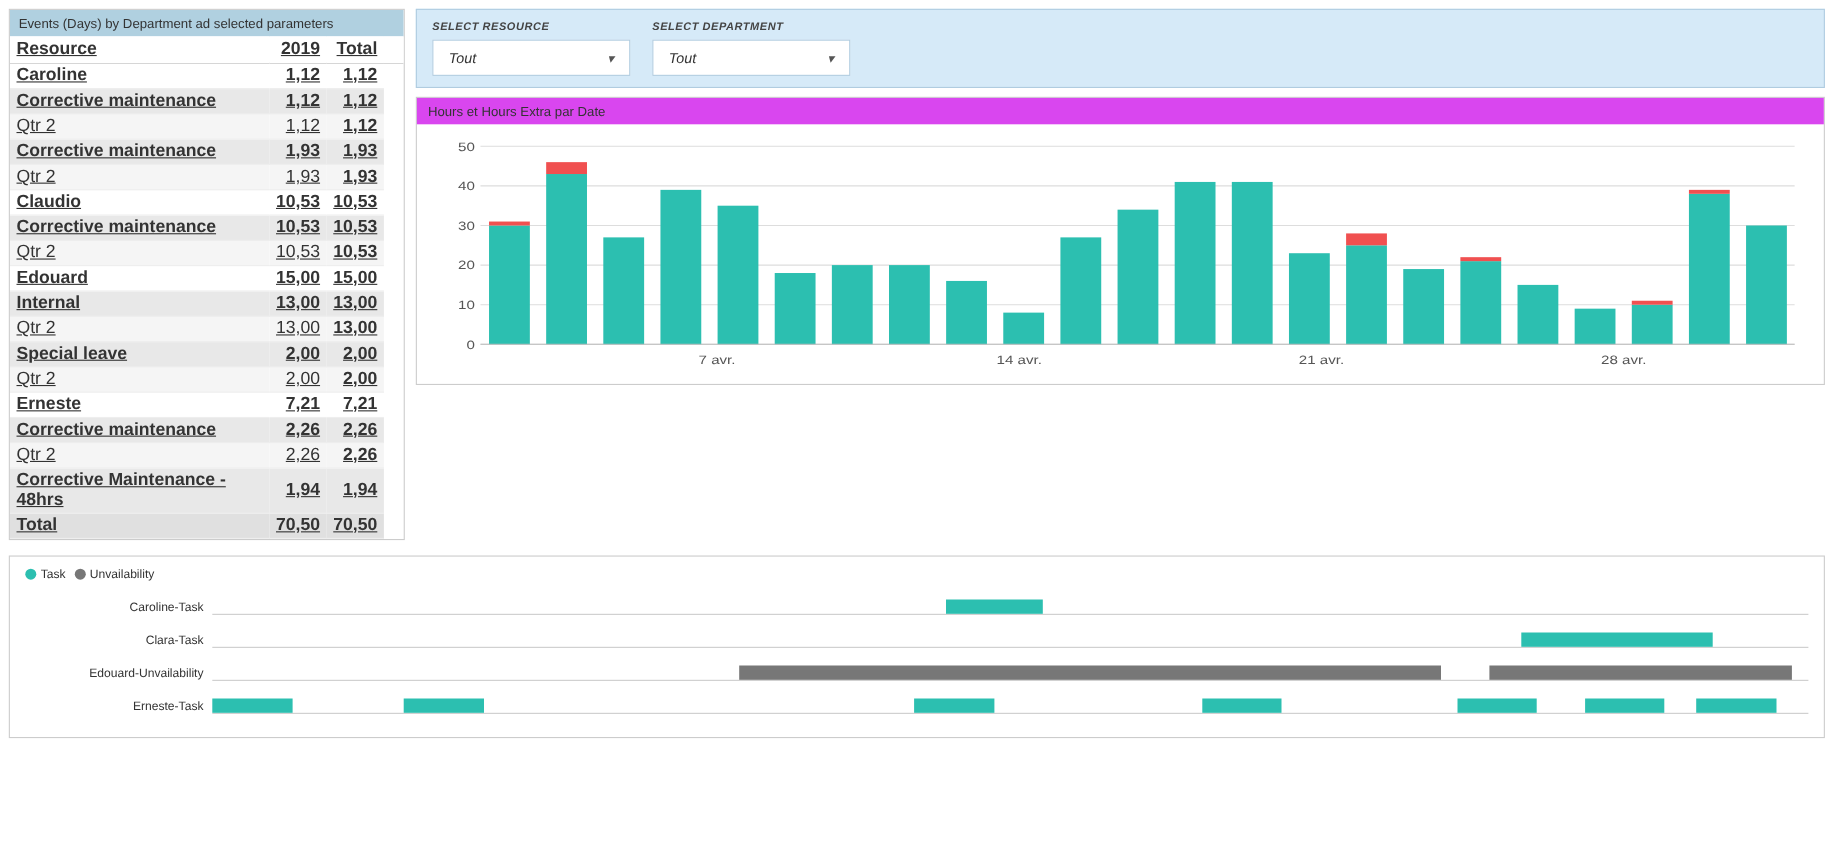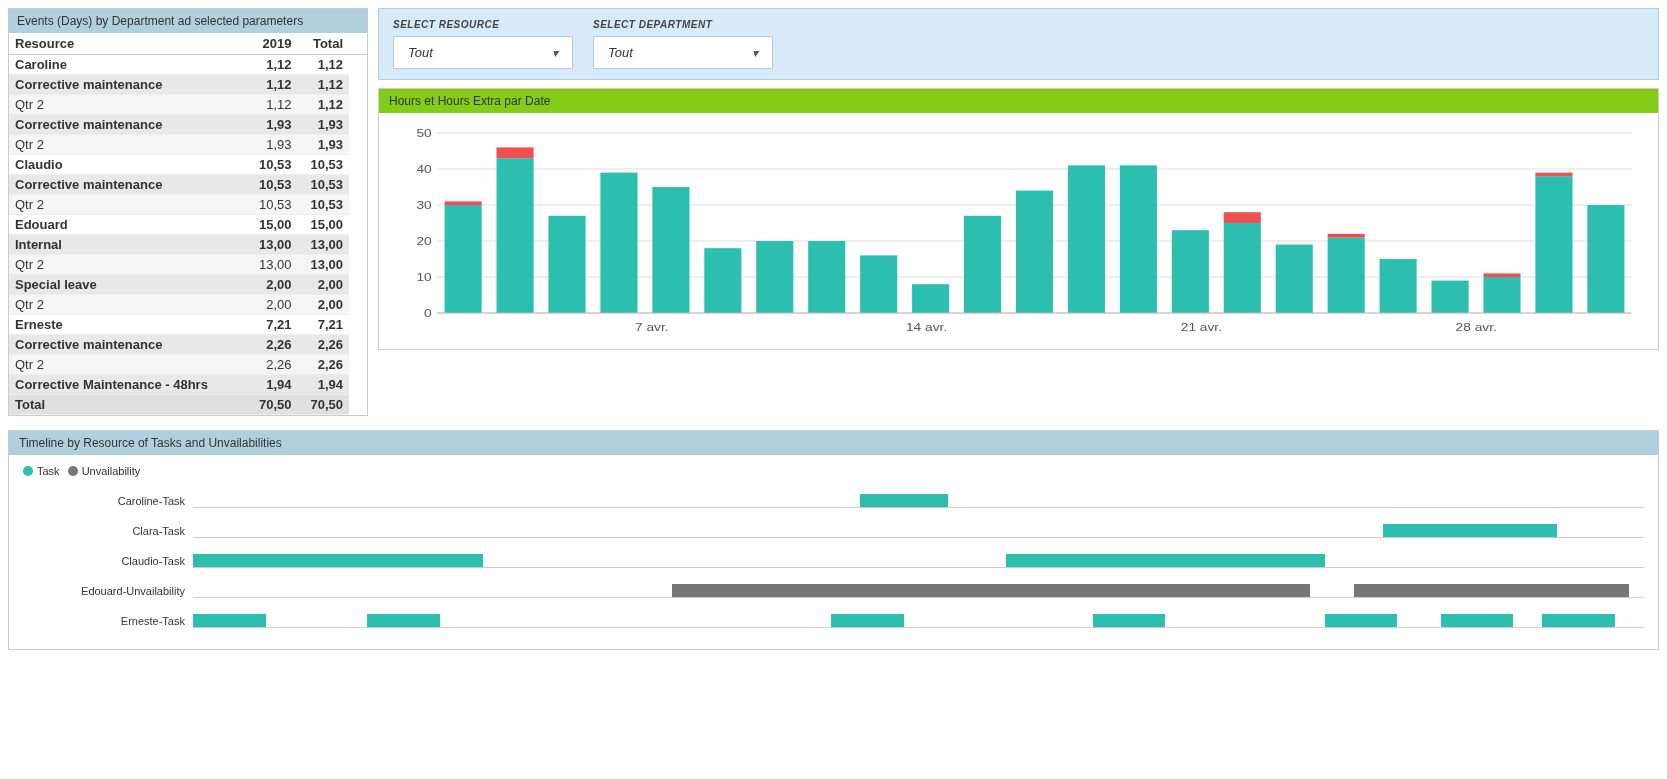--- a/index.html
+++ b/index.html
@@ -6,21 +6,21 @@
     body { font-family: 'Segoe UI', Arial, sans-serif; font-size: 12px; background: #fff; color: #333; }
 
     .main-container { display: flex; flex-direction: column; width: 1667px; min-height: 779px; padding: 8px; gap: 10px; }
 
     .top-section { display: flex; gap: 10px; }
 
     
     .table-panel { width: 360px; flex-shrink: 0; border: 1px solid #ccc; overflow: hidden; }
     .table-title { background: #b0d0e0; padding: 5px 8px; font-size: 12px; color: #333; }
     .table-scroll { max-height: 460px; overflow-y: auto; }
-    table.data-table { width: 100%; border-collapse: collapse; font-size: 13px; }
+    table.data-table { width: 100%; border-collapse: collapse; font-size: 16px; text-decoration: underline; }
     table.data-table th { background: #fff; border-bottom: 1px solid #ccc; padding: 3px 6px; text-align: left; position: sticky; top: 0; z-index: 1; }
     table.data-table th.right { text-align: right; }
     table.data-table td { padding: 2px 6px; border-bottom: 1px solid #eee; }
     table.data-table td.right { text-align: right; }
     .row-person td { font-weight: bold; background: #fff; margin-left: 27px; }
     .row-subtype td { background: #e8e8e8; font-weight: bold; padding-left: 14px; }
     .row-qtr td { background: #f5f5f5; padding-left: 22px; }
     .row-total td { background: #e0e0e0; font-weight: bold; }
 
     
@@ -29,21 +29,21 @@
     
     .filter-section { display: flex; gap: 20px; padding: 10px 14px; background: #d6eaf8; border: 1px solid #b0cce0; font-style: italic; }
     .filter-group { display: flex; flex-direction: column; gap: 6px; }
     .filter-label { font-size: 10px; font-weight: 600; color: #444; letter-spacing: 0.5px; }
     .filter-select { display: flex; align-items: center; background: #fff; border: 1px solid #b0cce0; padding: 8px 14px; min-width: 180px; cursor: pointer; font-size: 13px; justify-content: center; }
     .filter-select .select-value { flex: 1; }
     .filter-select .chevron { margin-left: 10px; font-size: 12px; color: #555; }
 
     
     .chart-section { border: 1px solid #ccc; padding: 0; }
-    .chart-title { background: #84cc16; padding: 5px 10px; font-size: 12px; color: #333; }
+    .chart-title { background: #d946ef; padding: 5px 10px; font-size: 12px; color: #333; }
     .chart-inner { padding: 10px 14px 6px; }
     .chart-legend { display: flex; gap: 16px; margin-bottom: 8px; align-items: center; }
     .legend-dot { width: 10px; height: 10px; border-radius: 50%; display: inline-block; margin-right: 4px; }
     .legend-item { display: flex; align-items: center; font-size: 11px; }
 
     .chart-area { position: relative; height: 220px; }
     .chart-svg { width: 100%; height: 100%; }
 
     
     .timeline-section { border: 1px solid #ccc; margin-top: 4px; }
@@ -244,21 +244,20 @@
                 <text x="646.2" y="208" text-anchor="middle" font-size="11" fill="#555">21 avr.</text>
                 <text x="865.85" y="208" text-anchor="middle" font-size="11" fill="#555">28 avr.</text>
               </svg>
           </div>
         </div>
       </div>
     </div>
   </div>
 
   <div class="timeline-section">
-    <div class="timeline-title">Timeline by Resource of Tasks and Unvailabilities</div>
     <div class="timeline-inner">
       <div class="timeline-legend">
         <div class="legend-item">
           <span class="legend-dot" style="background:#2cbfb0"></span>
           <span>Task</span>
         </div>
         <div class="legend-item">
           <span class="legend-dot" style="background:#777"></span>
           <span>Unvailability</span>
         </div>
@@ -267,27 +266,20 @@
       <div class="tl-row">
             <div class="tl-label">Caroline-Task</div>
             <div class="tl-bar-area">
               <div class="tl-bar tl-task" style="left: 46%; width: 6%;"></div>
             </div>
           </div>
           <div class="tl-row">
             <div class="tl-label">Clara-Task</div>
             <div class="tl-bar-area">
               <div class="tl-bar tl-task" style="left: 82%; width: 12%;"></div>
-            </div>
-          </div>
-          <div class="tl-row">
-            <div class="tl-label">Claudio-Task</div>
-            <div class="tl-bar-area">
-              <div class="tl-bar tl-task" style="left: 0%; width: 20%;"></div>
-              <div class="tl-bar tl-task" style="left: 56%; width: 22%;"></div>
             </div>
           </div>
           <div class="tl-row">
             <div class="tl-label">Edouard-Unvailability</div>
             <div class="tl-bar-area">
               <div class="tl-bar tl-unavail" style="left: 33%; width: 24%;"></div>
               <div class="tl-bar tl-unavail" style="left: 57%; width: 20%;"></div>
               <div class="tl-bar tl-unavail" style="left: 80%; width: 19%;"></div>
             </div>
           </div>

